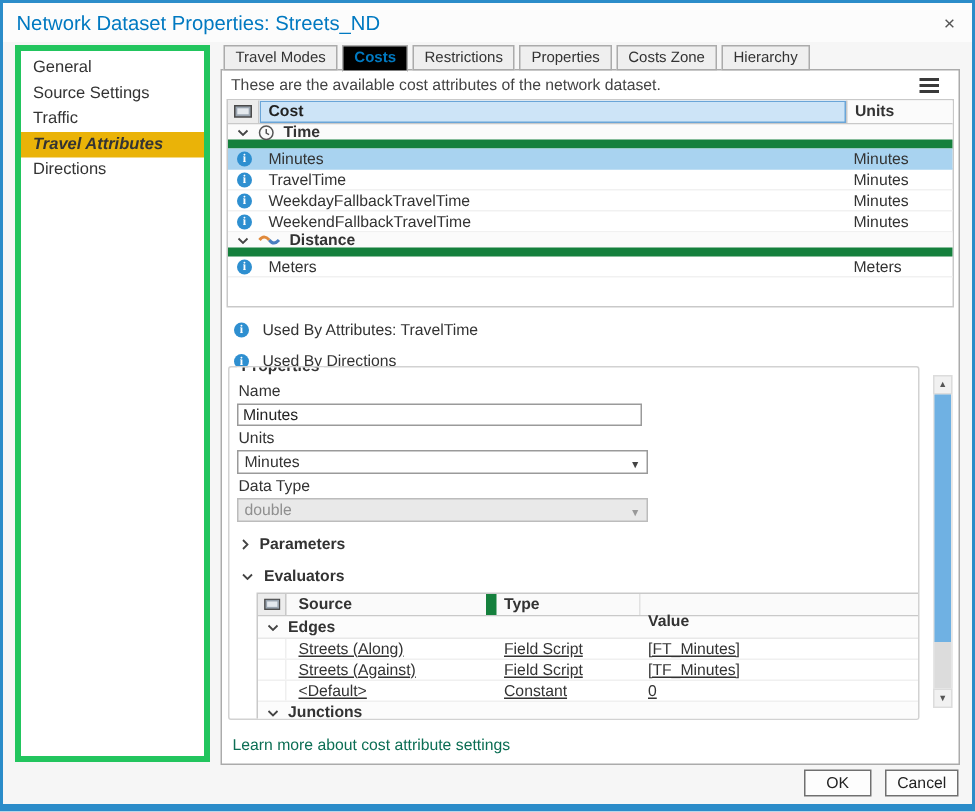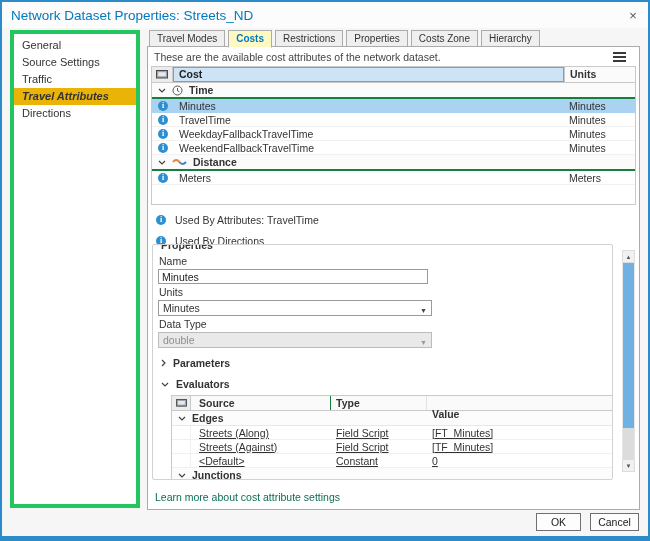--- a/index.html
+++ b/index.html
@@ -17,39 +17,39 @@
   
   .main{ display:flex; padding:2px 8px 0 8px; height:482px; }
   .sidebar{ width:130px; height:478px; background:#fff; border:4px solid #22c55e; padding-top:3px; }
   .side-item{ height:17px; line-height:17px; padding-left:8px; font-size:11px; color:#333; }
   .side-item.selected{ background:#eab308; font-weight:bold;font-style:italic; }
   .content{ flex:1; margin-left:7px; display:flex; flex-direction:column; }
   
   .tabs{ display:flex; height:17px; padding-left:2px; position:relative; z-index:2; }
   .tab{ background:#efefef; border:1px solid #ababab; margin-right:3px; padding:0 7px;
     line-height:15px; font-size:10px; color:#333; }
-  .tab.selected{ background:#fef9c3; color:#0079c1; font-weight:bold; border-bottom-color:#fff; margin-bottom:-1px; }
+  .tab.selected{ background:#000000; color:#0079c1; font-weight:bold; border-bottom-color:#fff; margin-bottom:-1px; }
   
   .panel{ border:1px solid #ababab; background:#fff; flex:1; position:relative; margin-top:-1px; }
   .desc-row{ display:flex; align-items:flex-start; padding:4px 6px 2px 6px; color:#444; }
   .desc-text{ flex:1; }
   .menu-btn{ width:14px; height:11px; margin:1px 6px 0 0;
     background-image:repeating-linear-gradient(#3a3a3a 0 2px, transparent 2px 4px);
     background-size:13px 10px; background-repeat:no-repeat; }
   
   .cost-table{ margin:1px 3px 0 3px; border:1px solid #c9c9c9; }
   .ct-header{ display:flex; height:16px; border-bottom:1px solid #c9c9c9; background:#f3f3f3; }
   .hcell-icon{ width:21px; background:#ececec; border-right:1px solid #c9c9c9;
     display:flex; align-items:center; justify-content:center; }
   .hcell-cost{ flex:1; background:#cde4f7; box-shadow:inset 0 0 0 1px #6aa5d8;
     font-weight:bold; padding-left:6px; line-height:15px; color:#222; }
   .hcell-units{ width:71px; font-weight:bold; padding-left:5px; line-height:15px;
     border-left:1px solid #c9c9c9; background:#fbfbfb; }
   .group-row{ height:16px; display:flex; align-items:center; gap:6px; padding-left:6px;
-    background:#fbfbfb; border-bottom:2px solid #15803d; font-weight:bold; color:#333; }
+    background:#fbfbfb; border-bottom:6px solid #15803d; font-weight:bold; color:#333; }
   .data-row{ height:14px; display:flex; align-items:center; border-bottom:1px solid #f1f1f1; }
   .data-row.selected{ background:#a9d3f0; border-bottom-color:#a9d3f0; }
   .info-icon{ width:10px; height:10px; border-radius:50%; background:#2e8fd0; color:#fff;
     font-size:8px; font-weight:bold; line-height:10px; text-align:center; margin-left:6px;
     font-family:"Liberation Serif", serif; flex:none; }
   .row-cost{ flex:1; padding-left:11px; }
   .row-units{ width:71px; padding-left:5px; }
   .table-filler{ height:19px; }
   
   .used-by{ display:flex; align-items:center; gap:9px; margin:9px 0 0 3px; }
@@ -66,21 +66,21 @@
     line-height:14px; padding-left:4px; background:#fff; margin-bottom:2px; }
   .selectbox .drop{ position:absolute; right:4px; top:3px; font-size:7px; color:#444; }
   .selectbox.disabled{ background:#e9e9e9; color:#8f8f8f; border-color:#bcbcbc; }
   .selectbox.disabled .drop{ color:#999; }
   .tree-row{ display:flex; align-items:center; gap:7px; margin:9px 0 0 3px; font-weight:bold; color:#333; }
   
   .eval-table{ margin:5px 0 0 13px; width:470px; border:1px solid #c9c9c9; }
   .et-header{ display:flex; height:15px; background:#fafafa; border-bottom:1px solid #c9c9c9; font-weight:bold; }
   .et-icon-h{ width:19px; background:#ededed; border-right:1px solid #c9c9c9;
     display:flex; align-items:center; justify-content:center; }
-  .et-source-h{ width:140px; padding-left:8px; line-height:14px; border-right:1px solid #15803d; }
+  .et-source-h{ width:140px; padding-left:8px; line-height:14px; border-right:7px solid #15803d; }
   .et-type-h{ width:96px; padding-left:5px; line-height:14px; border-right:1px solid #e2e2e2; }
   .et-value-h{ flex:1; padding-left:5px; line-height:14px;margin-top:11px; }
   .et-group{ height:15px; display:flex; align-items:center; gap:6px; padding-left:6px;
     background:#fcfcfc; border-bottom:1px solid #e8e8e8; font-weight:bold; }
   .et-row{ display:flex; height:14px; align-items:center; border-bottom:1px solid #f0f0f0;text-decoration:underline; }
   .et-c0{ width:19px; height:100%; border-right:1px solid #efefef; }
   .et-c1{ width:140px; padding-left:8px; }
   .et-c2{ width:96px; padding-left:5px; }
   .et-c3{ flex:1; padding-left:5px; }
   

